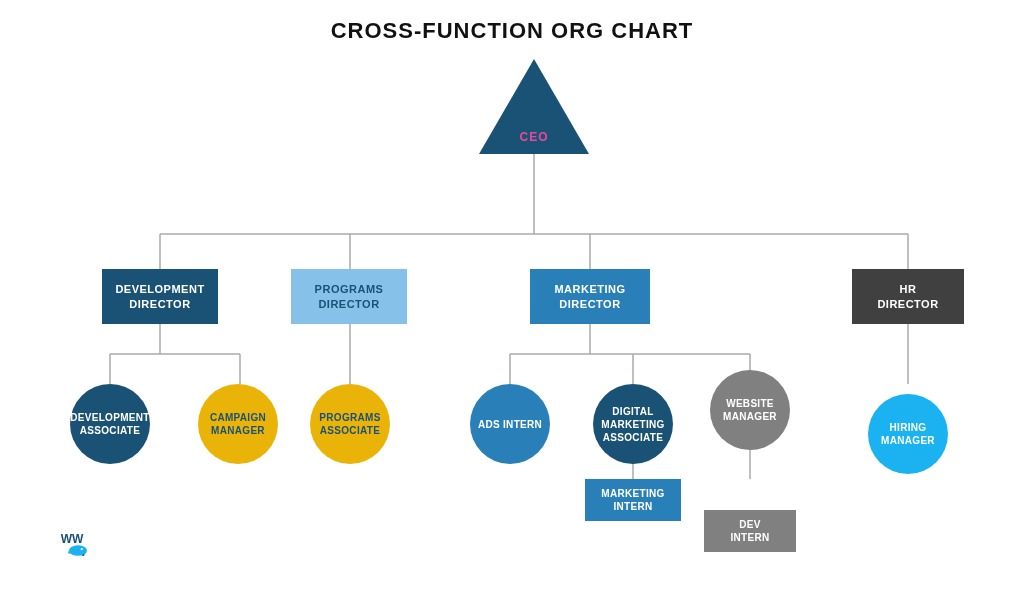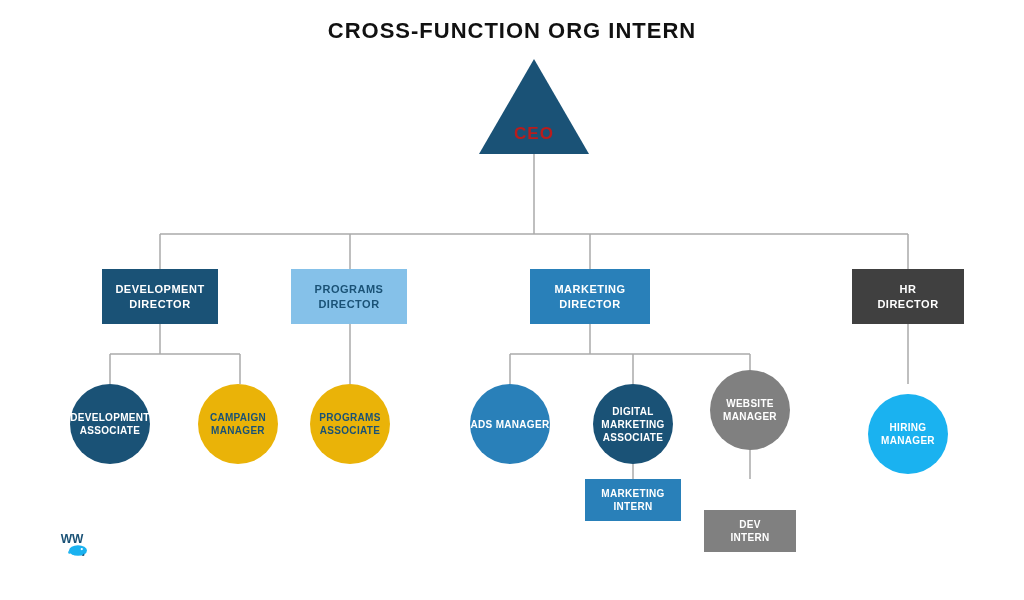--- a/index.html
+++ b/index.html
@@ -47,23 +47,23 @@
       border-left: 55px solid transparent;
       border-right: 55px solid transparent;
       border-bottom: 95px solid #1a5276;
       position: relative;
     }
     .triangle-label {
       position: absolute;
       bottom: -85px;
       left: 50%;
       transform: translateX(-50%);
-      color: #b91c1c;
-      font-weight: 900;
-      font-size: 17px;
+      color: #ec4899;
+      font-weight: 900;
+      font-size: 12px;
       letter-spacing: 1px;
       white-space: nowrap;
     }
     
     .connectors {
       position: absolute;
       top: 0; left: 0;
       width: 100%;
       height: 100%;
       pointer-events: none;
@@ -134,21 +134,21 @@
     }
     .logo svg {
       width: 40px;
       height: 30px;
     }
   </style>
 </head>
 <body>
 
 <div class="page">
-  <h1>CROSS-FUNCTION ORG INTERN</h1>
+  <h1>CROSS-FUNCTION ORG CHART</h1>
 
   <div class="chart-area">
 
     <svg class="connectors" xmlns="http://www.w3.org/2000/svg">
 
       <line x1="504" y1="95" x2="504" y2="180" stroke="#aaa" stroke-width="1.5"></line>
 
       <line x1="130" y1="180" x2="878" y2="180" stroke="#aaa" stroke-width="1.5"></line>
 
       <line x1="130" y1="180" x2="130" y2="215" stroke="#aaa" stroke-width="1.5"></line>
@@ -204,21 +204,21 @@
 
     <div class="circle light-blue-c" style="left:168px; top:330px; width:80px; height:80px;">
       <span>CAMPAIGN<br>MANAGER</span>
     </div>
 
     <div class="circle light-blue-c" style="left:280px; top:330px; width:80px; height:80px;">
       <span>PROGRAMS<br>ASSOCIATE</span>
     </div>
 
     <div class="circle medium-blue-c" style="left:440px; top:330px; width:80px; height:80px;">
-      <span>ADS MANAGER</span>
+      <span>ADS INTERN</span>
     </div>
 
     <div class="circle dark-blue" style="left:563px; top:330px; width:80px; height:80px;">
       <span>DIGITAL<br>MARKETING<br>ASSOCIATE</span>
     </div>
 
     <div class="circle gray" style="left:680px; top:316px; width:80px; height:80px;">
       <span>WEBSITE<br>MANAGER</span>
     </div>
 

